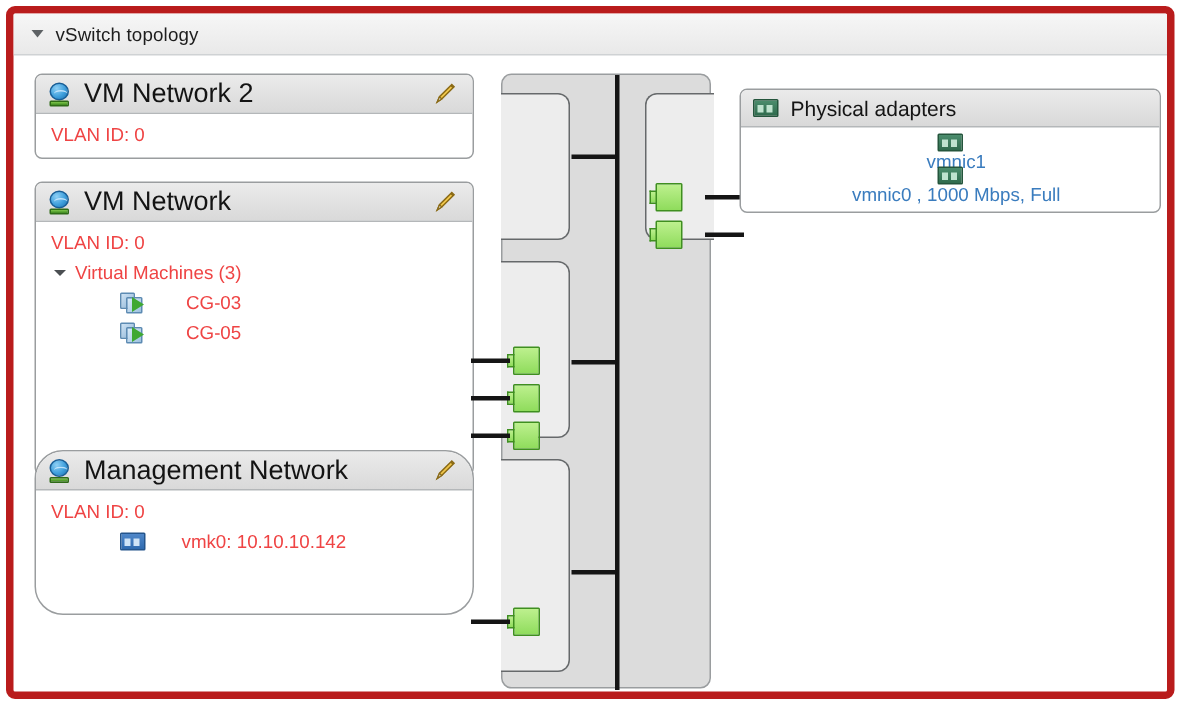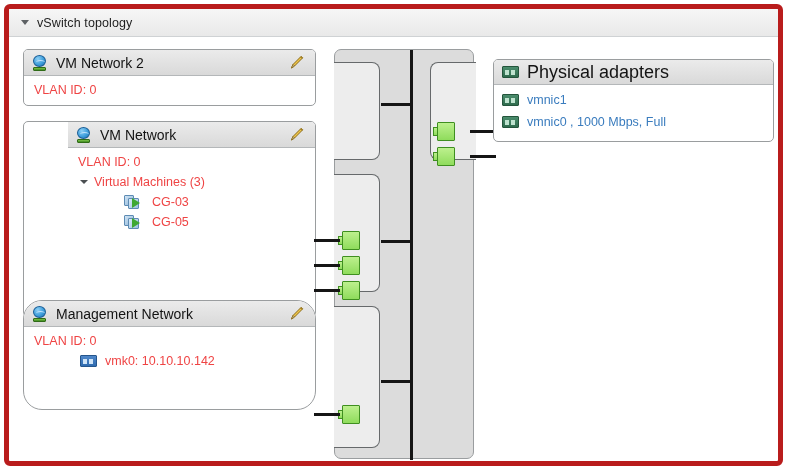--- a/index.html
+++ b/index.html
@@ -37,24 +37,24 @@
     position:absolute;left:14px;width:293px;
     background:#ffffff;border:1px solid #9a9d9f;border-radius:5px;
     box-sizing:border-box;overflow:hidden;
   }
   .pg-head{
     height:25px;
     background:linear-gradient(to bottom,#ebebeb 0%,#e2e2e2 50%,#d9d9d9 100%);
     border-bottom:1px solid #b4b7b9;
     display:flex;align-items:center;position:relative;
   }
-  .pg-title{font-size:14px;color:#141414;margin-left:8px;}
+  .pg-title{font-size:18px;color:#141414;margin-left:8px;}
   .pg-body{padding:4px 0 6px 0;}
   .row{display:flex;align-items:center;height:20px;padding-left:10px;}
-  .row.ind2{padding-left:56px;}
+  .row.ind2{padding-left:56px;gap:16px;}
   .row-text{font-size:12.5px;color:#ef4444;}
 
   .sub-twisty{
     width:0;height:0;margin-right:6px;margin-left:2px;
     border-left:4px solid transparent;border-right:4px solid transparent;
     border-top:4.5px solid #4b4f52;
   }
 
   
   .ico{display:inline-block;flex:0 0 auto;}
@@ -129,23 +129,23 @@
   
   .pa{
     position:absolute;left:484px;top:22px;width:281px;
     background:#ffffff;border:1px solid #9a9d9f;border-radius:5px;box-sizing:border-box;overflow:hidden;
   }
   .pa-head{
     height:24px;
     background:linear-gradient(to bottom,#ebebeb 0%,#e2e2e2 50%,#d9d9d9 100%);
     border-bottom:1px solid #b4b7b9;display:flex;align-items:center;padding-left:8px;
   }
-  .pa-title{font-size:18px;color:#141414;}
+  .pa-title{font-size:14px;color:#141414;}
   .pa-body{padding:4px 0 8px 0;}
-  .pa-row{display:flex;align-items:center;height:22px;padding-left:8px;}
+  .pa-row{display:flex;align-items:center;height:22px;padding-left:8px;flex-direction:column;}
   .link{font-size:12.5px;color:#3a7cbe;}
 </style>
 </head>
 <body>
 
 <div class="panel">
 
   <div class="panel-header">
     <div class="twisty"></div>
     <div class="panel-title">vSwitch topology</div>
@@ -168,21 +168,21 @@
           </svg>
         </span>
       </div>
       <div class="pg-body">
         <div class="row">
           <span class="row-text">VLAN ID: 0</span>
         </div>
       </div>
     </div>
 
-    <div class="pg" style="top:84px;height:196px;padding-left:44px;">
+    <div class="pg" style="top:84px;height:196px;">
       <div class="pg-head">
         <span class="ico ico-net">
           <span class="globe"></span>
             <span class="base"></span>
         </span>
         <span class="pg-title">VM Network</span>
         <span class="ico-pencil">
           <svg width="17" height="17" viewBox="0 0 17 17">
             <polygon points="3.5,14 5,10.5 13.2,2.3 14.7,3.8 6.5,12" fill="#f0c64a" stroke="#8a6a16" stroke-width="1"></polygon>
             <polygon points="3.5,14 5,10.5 6.5,12" fill="#d9d9d9" stroke="#8a6a16" stroke-width="0.8"></polygon>

